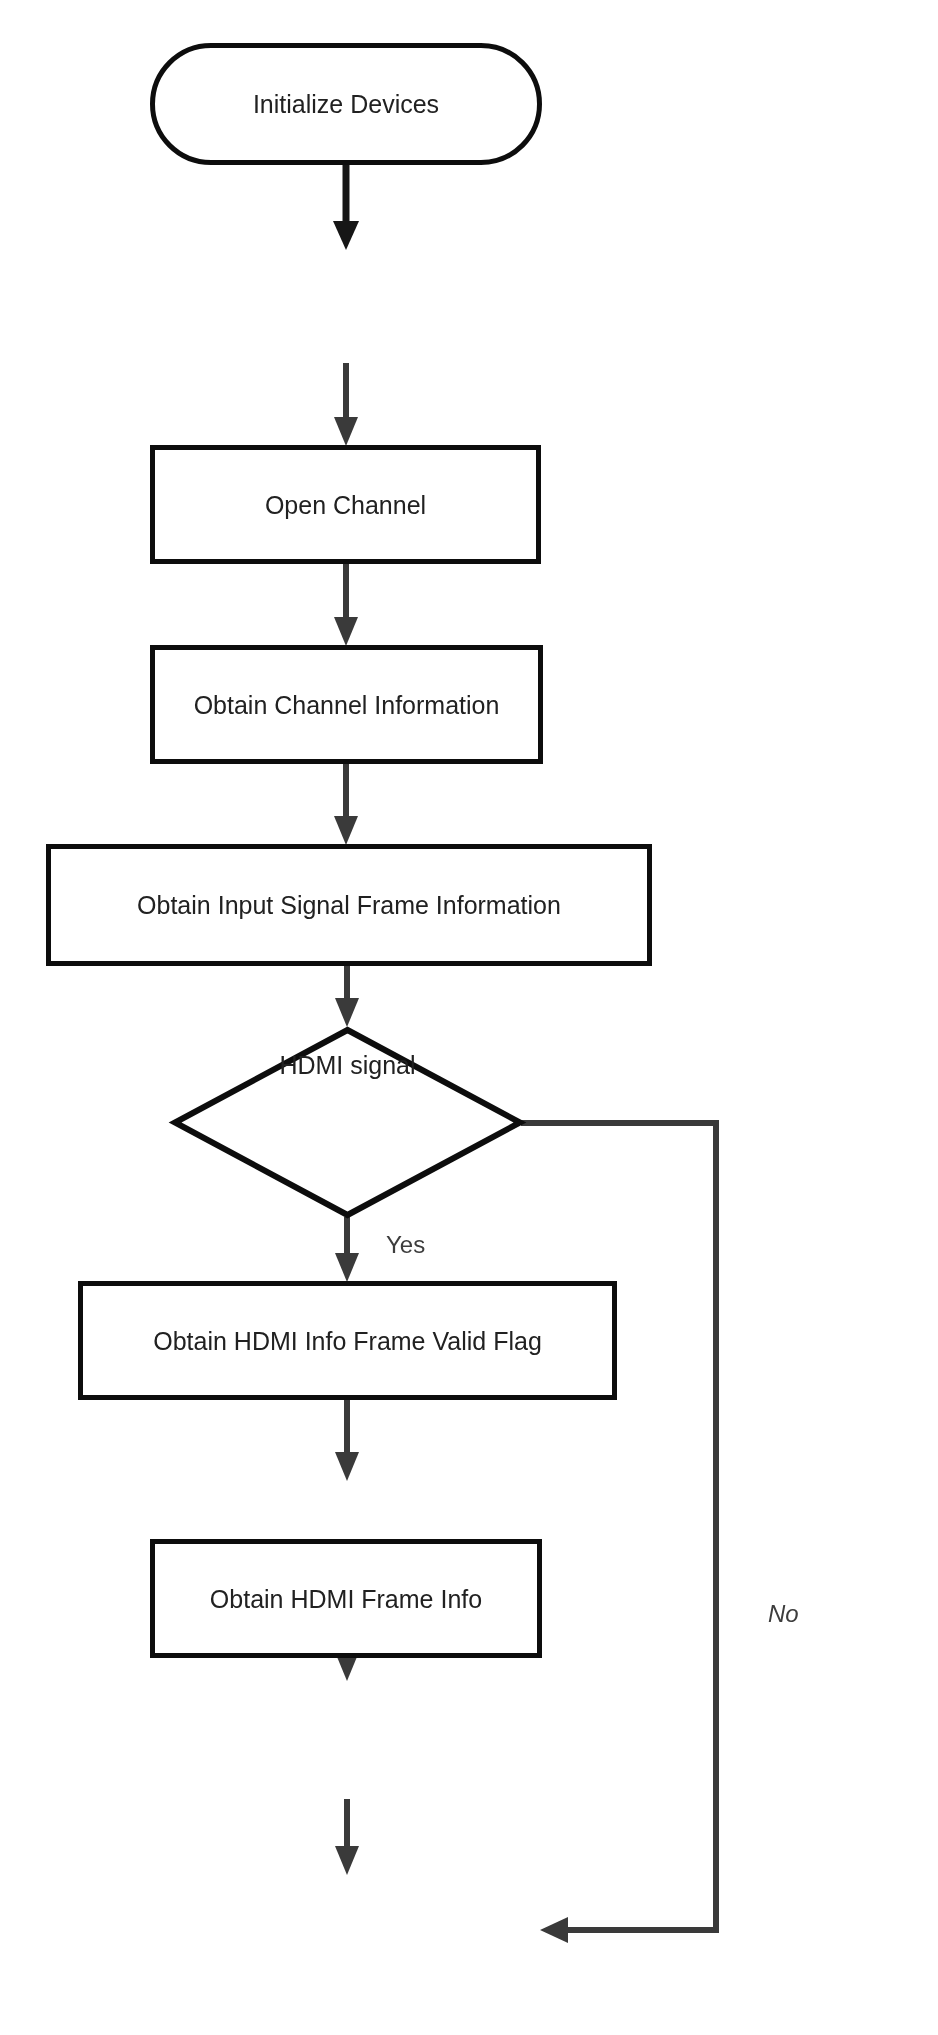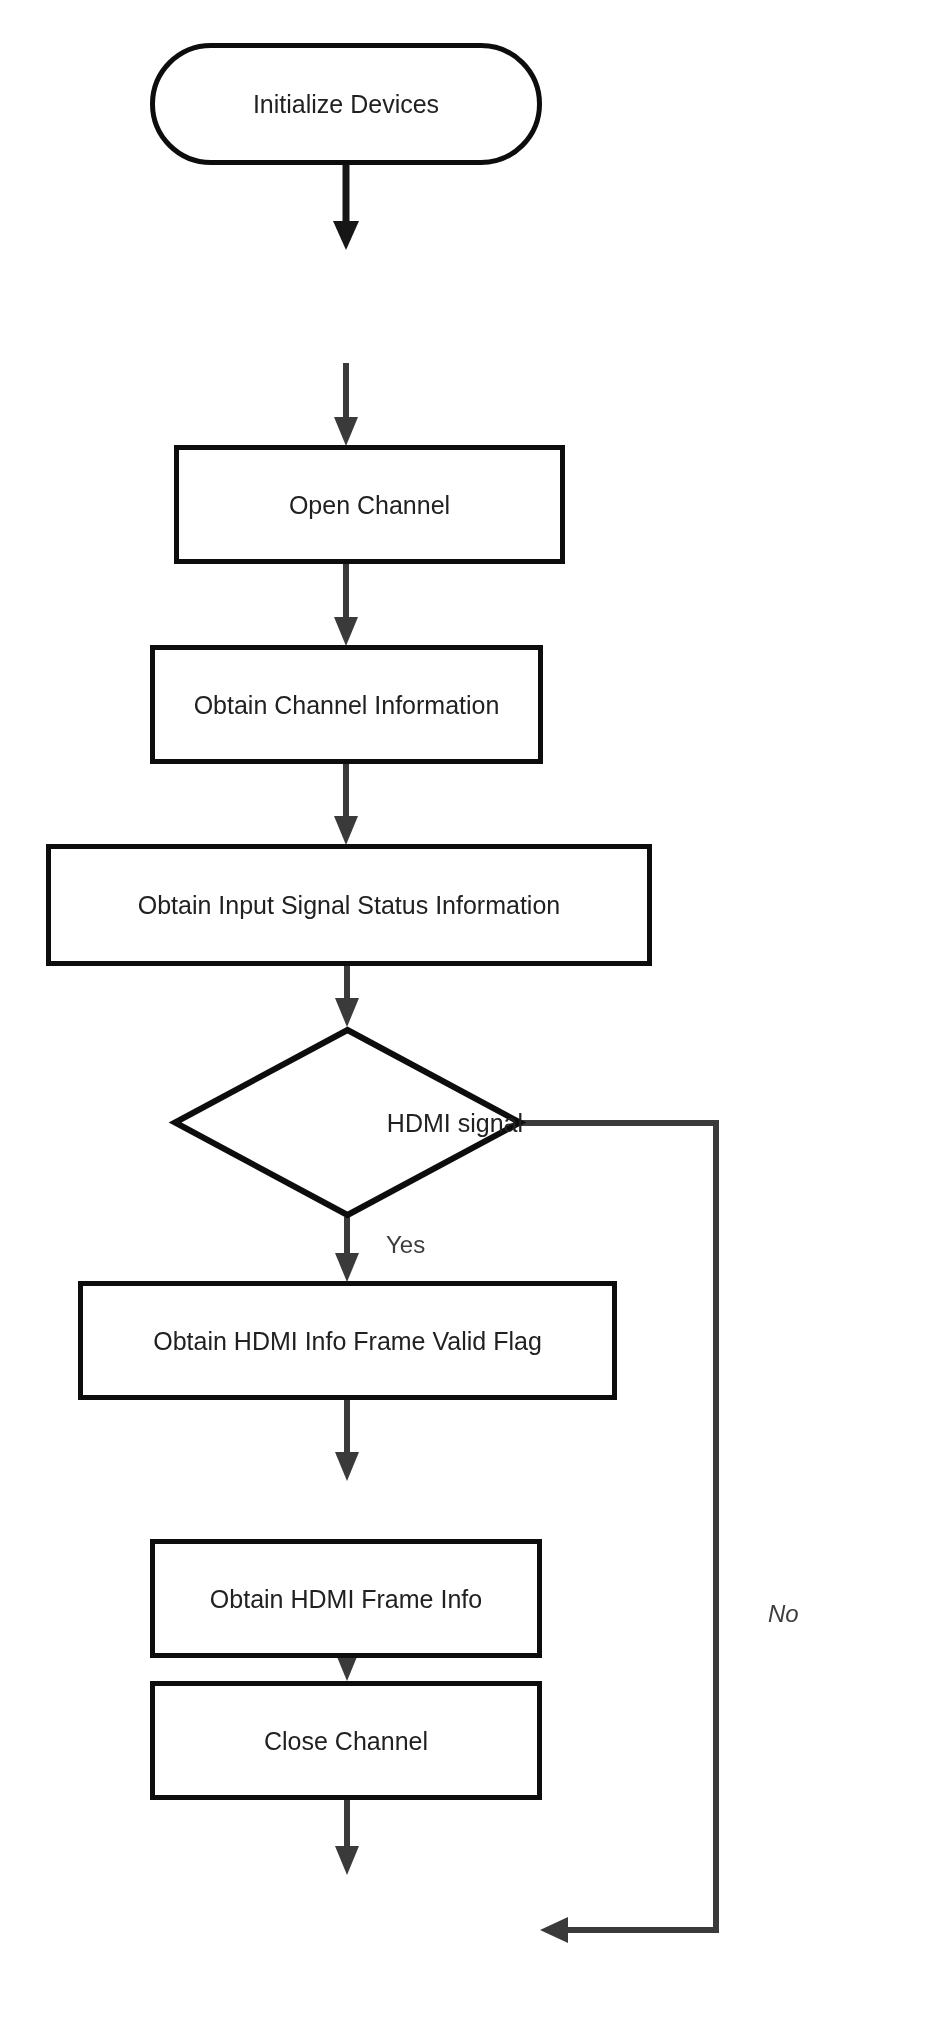--- a/index.html
+++ b/index.html
@@ -110,45 +110,42 @@
     <polygon class="head" points="568,1917 568,1943 540,1930"></polygon>
 
     <polygon class="diamond-shape" points="347.5,1030 520,1122.5 347.5,1215 175,1122.5"></polygon>
   </svg>
 
   <div class="node terminator" style="left:150px; top:43px; width:392px; height:122px;">
     <span>Initialize Devices</span>
   </div>
 
 
-  <div class="node" style="left:150px; top:445px; width:391px; height:119px;margin-left:24px;">
+  <div class="node" style="left:150px; top:445px; width:391px; height:119px;">
     <span>Open Channel</span>
   </div>
 
   <div class="node" style="left:150px; top:645px; width:393px; height:119px;">
     <span>Obtain Channel Information</span>
   </div>
 
   <div class="node" style="left:46px; top:844px; width:606px; height:122px;">
-    <span>Obtain Input Signal Status Information</span>
+    <span>Obtain Input Signal Frame Information</span>
   </div>
 
-  <div class="node decision" style="left:172px; top:1027px; width:351px; height:191px;justify-content:flex-end;">
+  <div class="node decision" style="left:172px; top:969px; width:351px; height:191px;">
     <span>HDMI signal</span>
   </div>
 
   <div class="node" style="left:78px; top:1281px; width:539px; height:119px;">
     <span>Obtain HDMI Info Frame Valid Flag</span>
   </div>
 
   <div class="node" style="left:150px; top:1539px; width:392px; height:119px;">
     <span>Obtain HDMI Frame Info</span>
   </div>
 
-  <div class="node" style="left:150px; top:1681px; width:392px; height:119px;">
-    <span>Close Channel</span>
-  </div>
 
 
   <span class="edge-label" style="left:386px; top:1231px;">Yes</span>
   <span class="edge-label" style="left:768px; top:1600px;font-style:italic;">No</span>
 
 </div>
 
 </body></html>

